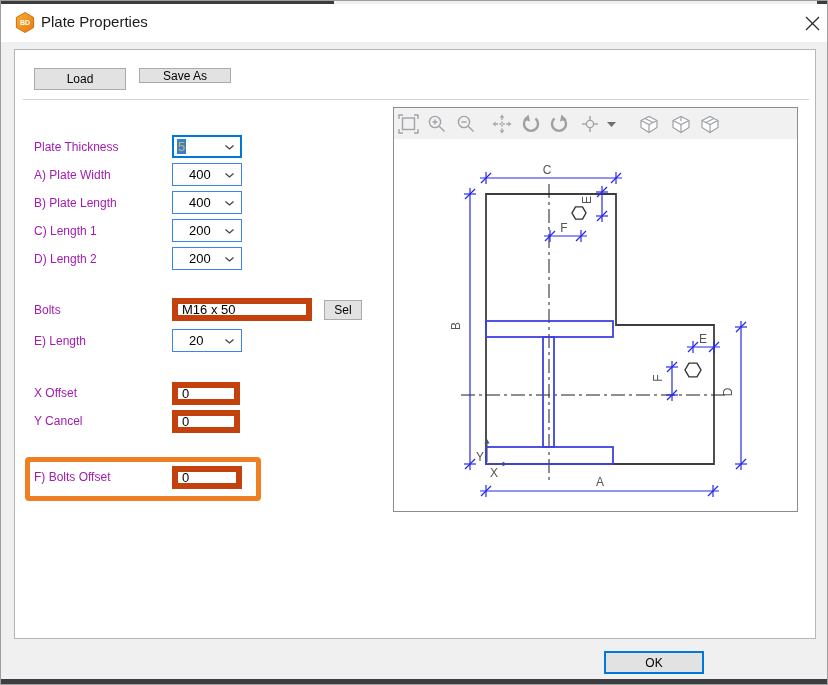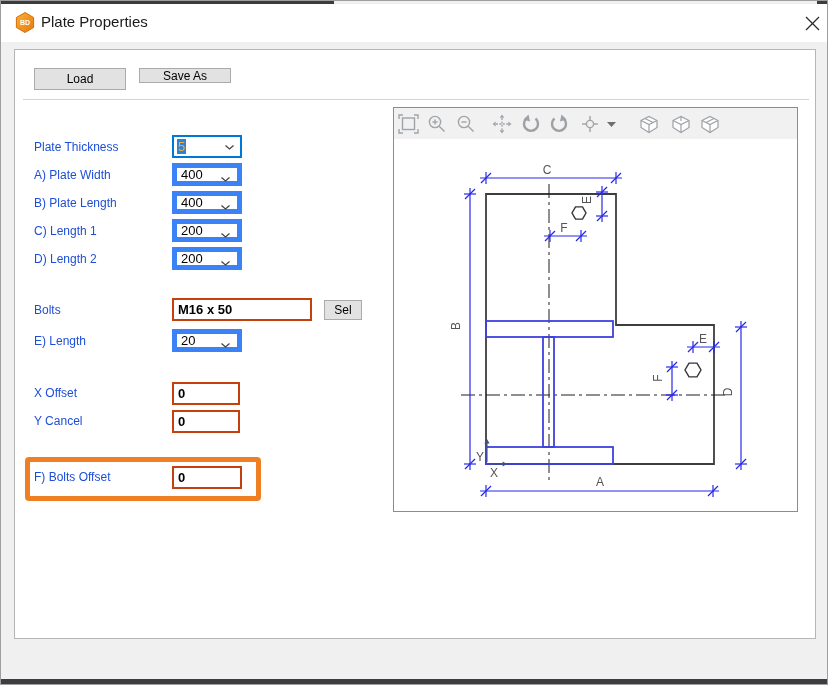--- a/index.html
+++ b/index.html
@@ -18,32 +18,32 @@
   .close-btn{position:absolute;left:798px;top:6px;width:26px;height:26px;display:flex;align-items:center;justify-content:center;cursor:pointer;}
   .panel{
     position:absolute;left:13px;top:48px;width:802px;height:590px;
     background:#ffffff;border:1px solid #b6b6b6;
   }
   .btn{
     position:absolute;display:flex;align-items:center;justify-content:center;
     background:#e2e2e2;border:1px solid #aaaaaa;font-size:12px;color:#000;cursor:default;
   }
   .separator{position:absolute;left:8px;top:49px;width:786px;height:1px;background:#d4d4d4;}
-  .flabel{position:absolute;font-size:12px;color:#1d4ed8;white-space:nowrap;}
+  .flabel{position:absolute;font-size:12px;color:#a21caf;white-space:nowrap;}
   .combo{
-    position:absolute;width:70px;height:23px;background:#fff;border:5px solid #3b82f6;
-    display:flex;align-items:center;padding-left:4px;font-size:13px;
+    position:absolute;width:70px;height:23px;background:#fff;border:1px solid #3b82f6;
+    display:flex;align-items:center;padding-left:16px;font-size:13px;
   }
   .combo.focused{border:2px solid #0078d7;padding-left:3px;}
   .combo .selval{background:#2f83d3;color:#ffa63e;padding:0 1px;}
   .combo .chev{position:absolute;right:7px;top:9px;}
   .combo.focused .chev{right:6px;top:8px;}
   .tbx{
-    position:absolute;height:23px;background:#fff;border:2px solid #c2410c;
-    font-family:"Liberation Sans",sans-serif;font-size:13px;padding:0 8px 0 4px;color:#000;font-weight:bold;
+    position:absolute;height:23px;background:#fff;border:6px solid #c2410c;
+    font-family:"Liberation Sans",sans-serif;font-size:13px;padding:0 8px 0 4px;color:#000;
   }
   .highlight-rect{
     position:absolute;left:10px;top:407px;width:236px;height:44px;
     border:5px solid #ee7f22;border-radius:4px;
   }
   .preview{
     position:absolute;left:378px;top:57px;width:405px;height:405px;
     background:#ffffff;border:1px solid #8c8c8c;
   }
   .preview-toolbar{
@@ -328,15 +328,16 @@
           <text x="170" y="93" text-anchor="middle">F</text>
           <text x="309" y="204" text-anchor="middle">E</text>
           <text x="271" y="242" text-anchor="middle" transform="rotate(-90,268,242)">F</text>
           <text x="86" y="322" text-anchor="middle">Y</text>
           <text x="100" y="338" text-anchor="middle">X</text>
         </g>
       </svg>
     </div>
   </div>
 
+  <div class="footer-btn default" style="left:603px;top:650px;">OK</div>
 
   <div class="bottom-strip"></div>
 </div>
 
 </body></html>

